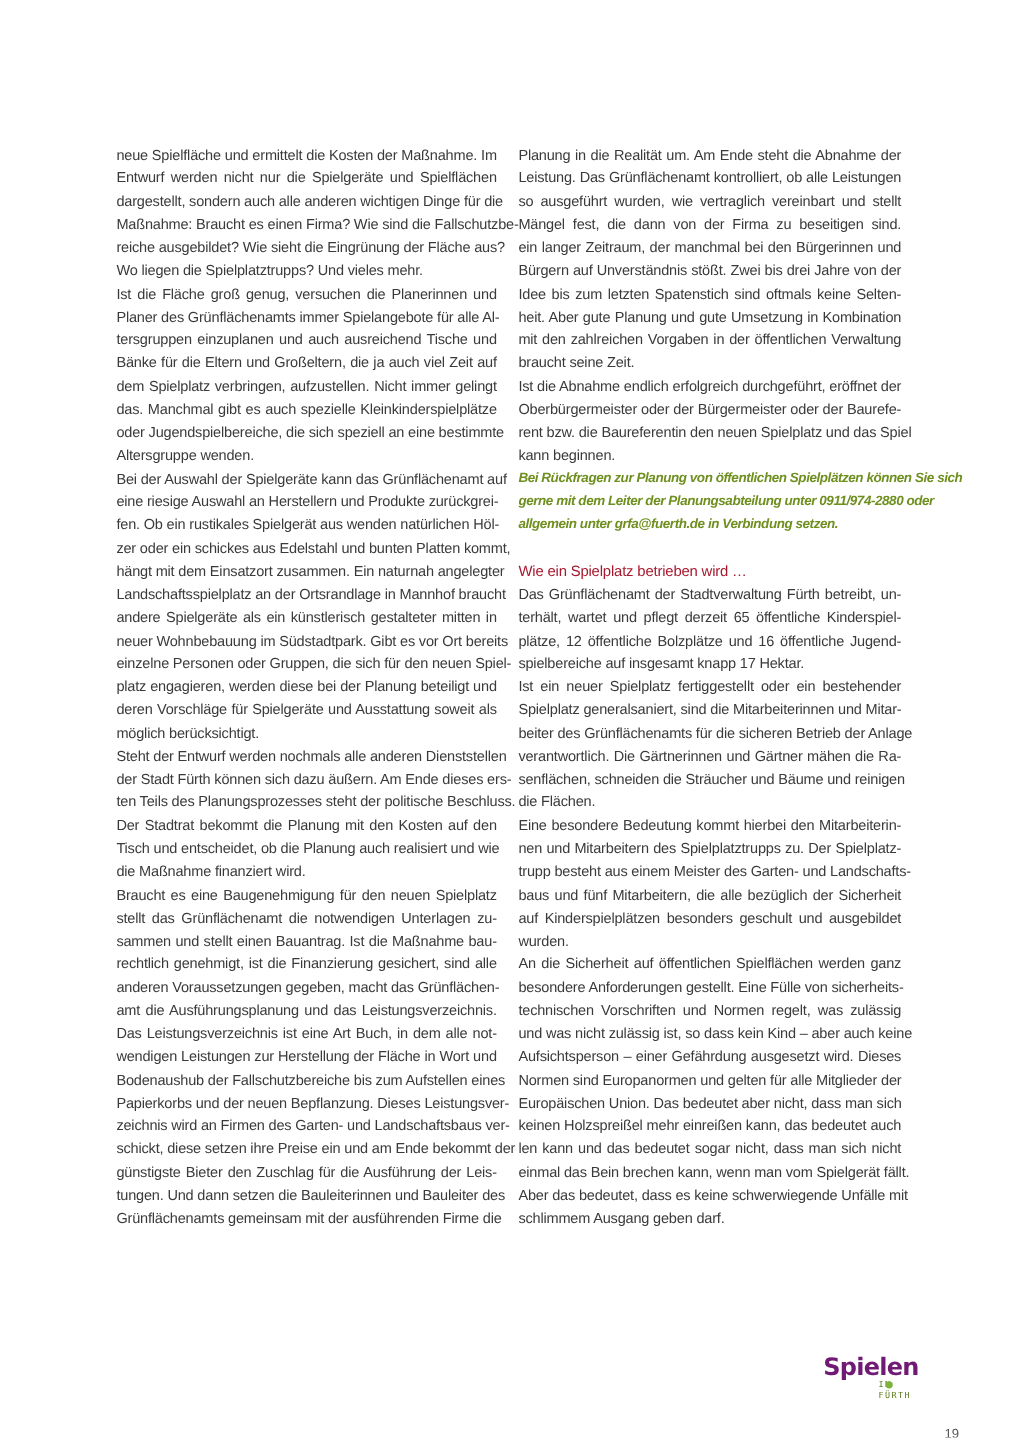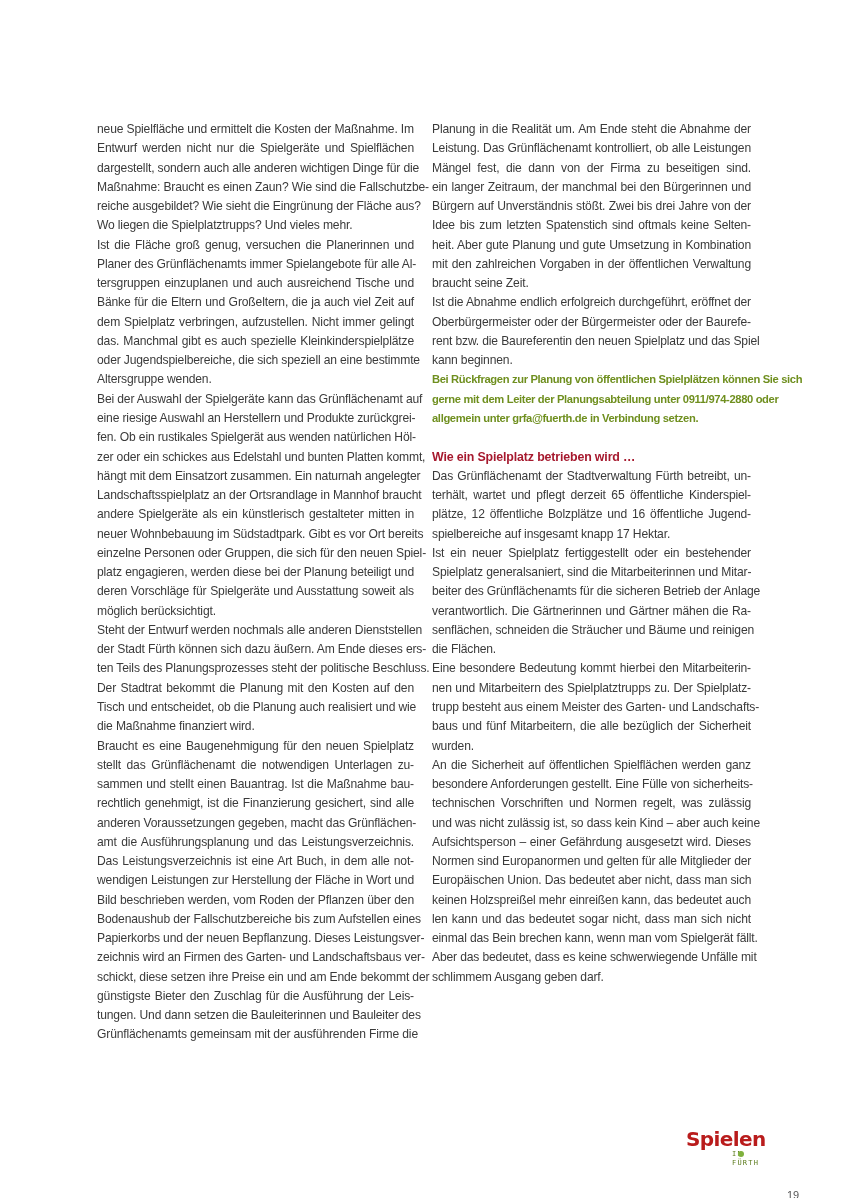--- a/index.html
+++ b/index.html
@@ -19,36 +19,37 @@
     text-align-last: justify;
     letter-spacing: -0.15px;
     overflow: visible;
   }
   .line.last { text-align-last: left; }
   .line.note {
     color: #6f8f1f;
     font-weight: bold;
     font-size: 11.2px;
     letter-spacing: -0.35px;
+    font-style: italic;
   }
   .gap { height: 19.28px; }
   .line.heading {
     color: #a6192e;
-    font-weight: bold;
+    font-weight: normal;
     font-size: 12.4px;
     text-align-last: left;
   }
   .footer-logo {
     position: absolute; left: 686px; top: 1128px; width: 70px; height: 36px;
   }
   .logo-main {
     position: absolute; left: 0; top: 0;
     font-family: "DejaVu Sans", sans-serif;
     font-weight: bold; font-size: 20px; letter-spacing: -0.6px;
-    color: #b91c1c; line-height: 22px; text-align: right;
+    color: #701a75; line-height: 22px; text-align: right;
   }
   .logo-sub {
     position: absolute; left: 6px; top: 22px;
     font-family: "DejaVu Sans Mono", monospace;
     font-size: 7px; letter-spacing: 1.2px; color: #5a7a1a; line-height: 9px; margin-left: 40px;
   }
   .logo-dot {
     position: absolute; left: 52px; top: 23px; width: 6px; height: 6px;
     border-radius: 50%; background: #7fb13d;
   }
@@ -60,21 +61,21 @@
 </style>
 </head>
 <body>
 
 <div class="page">
 
   <div class="col col-left" id="left-col">
       <div class="line">neue Spielfläche und ermittelt die Kosten der Maßnahme. Im</div>
       <div class="line">Entwurf werden nicht nur die Spielgeräte und Spielflächen</div>
       <div class="line">dargestellt, sondern auch alle anderen wichtigen Dinge für die</div>
-      <div class="line">Maßnahme: Braucht es einen Zaun? Wie sind die Fallschutzbe-</div>
+      <div class="line">Maßnahme: Braucht es einen Firma? Wie sind die Fallschutzbe-</div>
       <div class="line">reiche ausgebildet? Wie sieht die Eingrünung der Fläche aus?</div>
       <div class="line last">Wo liegen die Spielplatztrupps? Und vieles mehr.</div>
       <div class="line">Ist die Fläche groß genug, versuchen die Planerinnen und</div>
       <div class="line">Planer des Grünflächenamts immer Spielangebote für alle Al-</div>
       <div class="line">tersgruppen einzuplanen und auch ausreichend Tische und</div>
       <div class="line">Bänke für die Eltern und Großeltern, die ja auch viel Zeit auf</div>
       <div class="line">dem Spielplatz verbringen, aufzustellen. Nicht immer gelingt</div>
       <div class="line">das. Manchmal gibt es auch spezielle Kleinkinderspielplätze</div>
       <div class="line">oder Jugendspielbereiche, die sich speziell an eine bestimmte</div>
       <div class="line last">Altersgruppe wenden.</div>
@@ -97,34 +98,34 @@
       <div class="line">Tisch und entscheidet, ob die Planung auch realisiert und wie</div>
       <div class="line last">die Maßnahme finanziert wird.</div>
       <div class="line">Braucht es eine Baugenehmigung für den neuen Spielplatz</div>
       <div class="line">stellt das Grünflächenamt die notwendigen Unterlagen zu-</div>
       <div class="line">sammen und stellt einen Bauantrag. Ist die Maßnahme bau-</div>
       <div class="line">rechtlich genehmigt, ist die Finanzierung gesichert, sind alle</div>
       <div class="line">anderen Voraussetzungen gegeben, macht das Grünflächen-</div>
       <div class="line">amt die Ausführungsplanung und das Leistungsverzeichnis.</div>
       <div class="line">Das Leistungsverzeichnis ist eine Art Buch, in dem alle not-</div>
       <div class="line">wendigen Leistungen zur Herstellung der Fläche in Wort und</div>
-      <div class="line">Bild beschrieben werden, vom Roden der Pflanzen über den</div>
       <div class="line">Bodenaushub der Fallschutzbereiche bis zum Aufstellen eines</div>
       <div class="line">Papierkorbs und der neuen Bepflanzung. Dieses Leistungsver-</div>
       <div class="line">zeichnis wird an Firmen des Garten- und Landschaftsbaus ver-</div>
       <div class="line">schickt, diese setzen ihre Preise ein und am Ende bekommt der</div>
       <div class="line">günstigste Bieter den Zuschlag für die Ausführung der Leis-</div>
       <div class="line">tungen. Und dann setzen die Bauleiterinnen und Bauleiter des</div>
       <div class="line">Grünflächenamts gemeinsam mit der ausführenden Firme die</div>
     </div>
 
   <div class="col col-right">
     <div id="right-a">
         <div class="line">Planung in die Realität um. Am Ende steht die Abnahme der</div>
         <div class="line">Leistung. Das Grünflächenamt kontrolliert, ob alle Leistungen</div>
+        <div class="line">so ausgeführt wurden, wie vertraglich vereinbart und stellt</div>
         <div class="line">Mängel fest, die dann von der Firma zu beseitigen sind.</div>
         <div class="line">ein langer Zeitraum, der manchmal bei den Bürgerinnen und</div>
         <div class="line">Bürgern auf Unverständnis stößt. Zwei bis drei Jahre von der</div>
         <div class="line">Idee bis zum letzten Spatenstich sind oftmals keine Selten-</div>
         <div class="line">heit. Aber gute Planung und gute Umsetzung in Kombination</div>
         <div class="line">mit den zahlreichen Vorgaben in der öffentlichen Verwaltung</div>
         <div class="line last">braucht seine Zeit.</div>
         <div class="line">Ist die Abnahme endlich erfolgreich durchgeführt, eröffnet der</div>
         <div class="line">Oberbürgermeister oder der Bürgermeister oder der Baurefe-</div>
         <div class="line">rent bzw. die Baureferentin den neuen Spielplatz und das Spiel</div>
@@ -145,20 +146,21 @@
         <div class="line">Ist ein neuer Spielplatz fertiggestellt oder ein bestehender</div>
         <div class="line">Spielplatz generalsaniert, sind die Mitarbeiterinnen und Mitar-</div>
         <div class="line">beiter des Grünflächenamts für die sicheren Betrieb der Anlage</div>
         <div class="line">verantwortlich. Die Gärtnerinnen und Gärtner mähen die Ra-</div>
         <div class="line">senflächen, schneiden die Sträucher und Bäume und reinigen</div>
         <div class="line last">die Flächen.</div>
         <div class="line">Eine besondere Bedeutung kommt hierbei den Mitarbeiterin-</div>
         <div class="line">nen und Mitarbeitern des Spielplatztrupps zu. Der Spielplatz-</div>
         <div class="line">trupp besteht aus einem Meister des Garten- und Landschafts-</div>
         <div class="line">baus und fünf Mitarbeitern, die alle bezüglich der Sicherheit</div>
+        <div class="line">auf Kinderspielplätzen besonders geschult und ausgebildet</div>
         <div class="line last">wurden.</div>
         <div class="line">An die Sicherheit auf öffentlichen Spielflächen werden ganz</div>
         <div class="line">besondere Anforderungen gestellt. Eine Fülle von sicherheits-</div>
         <div class="line">technischen Vorschriften und Normen regelt, was zulässig</div>
         <div class="line">und was nicht zulässig ist, so dass kein Kind – aber auch keine</div>
         <div class="line">Aufsichtsperson – einer Gefährdung ausgesetzt wird. Dieses</div>
         <div class="line">Normen sind Europanormen und gelten für alle Mitglieder der</div>
         <div class="line">Europäischen Union. Das bedeutet aber nicht, dass man sich</div>
         <div class="line">keinen Holzspreißel mehr einreißen kann, das bedeutet auch</div>
         <div class="line">len kann und das bedeutet sogar nicht, dass man sich nicht</div>

